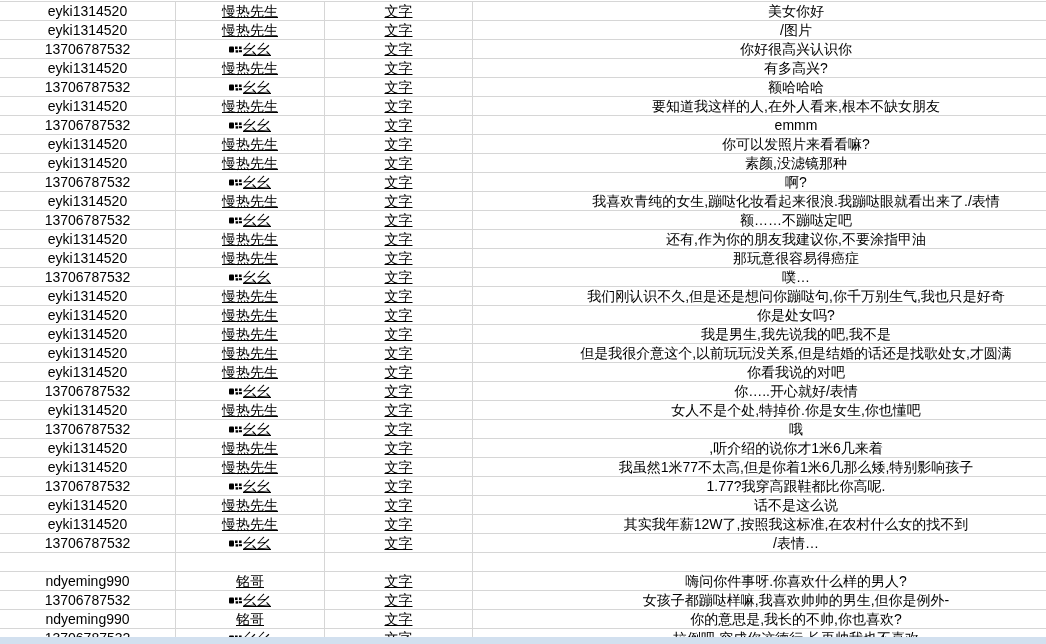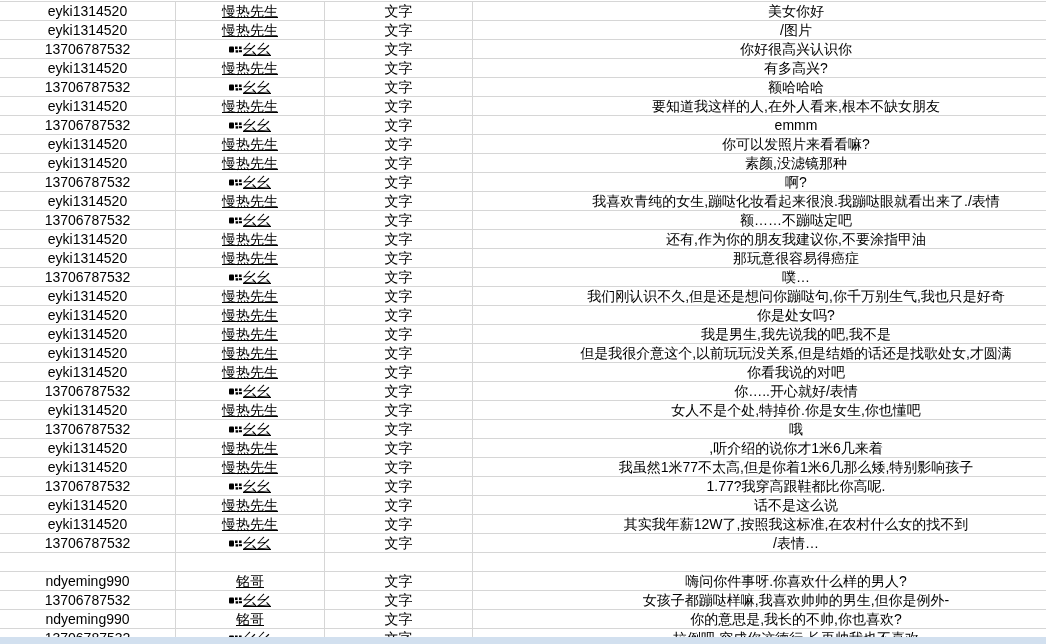--- a/index.html
+++ b/index.html
@@ -29,21 +29,21 @@
   .cell{
     box-sizing:border-box;
     border-right:1px solid #d6d6d6;
     border-bottom:1px solid #d6d6d6;
     text-align:center;
     overflow:visible;
     height:19px;
   }
   .c-account{width:176px;}
   .c-nick{width:149px;text-decoration:underline;}
-  .c-type{width:148px;}
+  .c-type{width:148px;text-decoration:underline;}
   .c-msg{width:646px;border-right:none;}
   .glyph{
     display:inline-block;
     vertical-align:-1px;
     margin-right:1px;
   }
   .bottom-strip{
     position:absolute;
     left:0;bottom:0;
     width:100%;height:7px;

